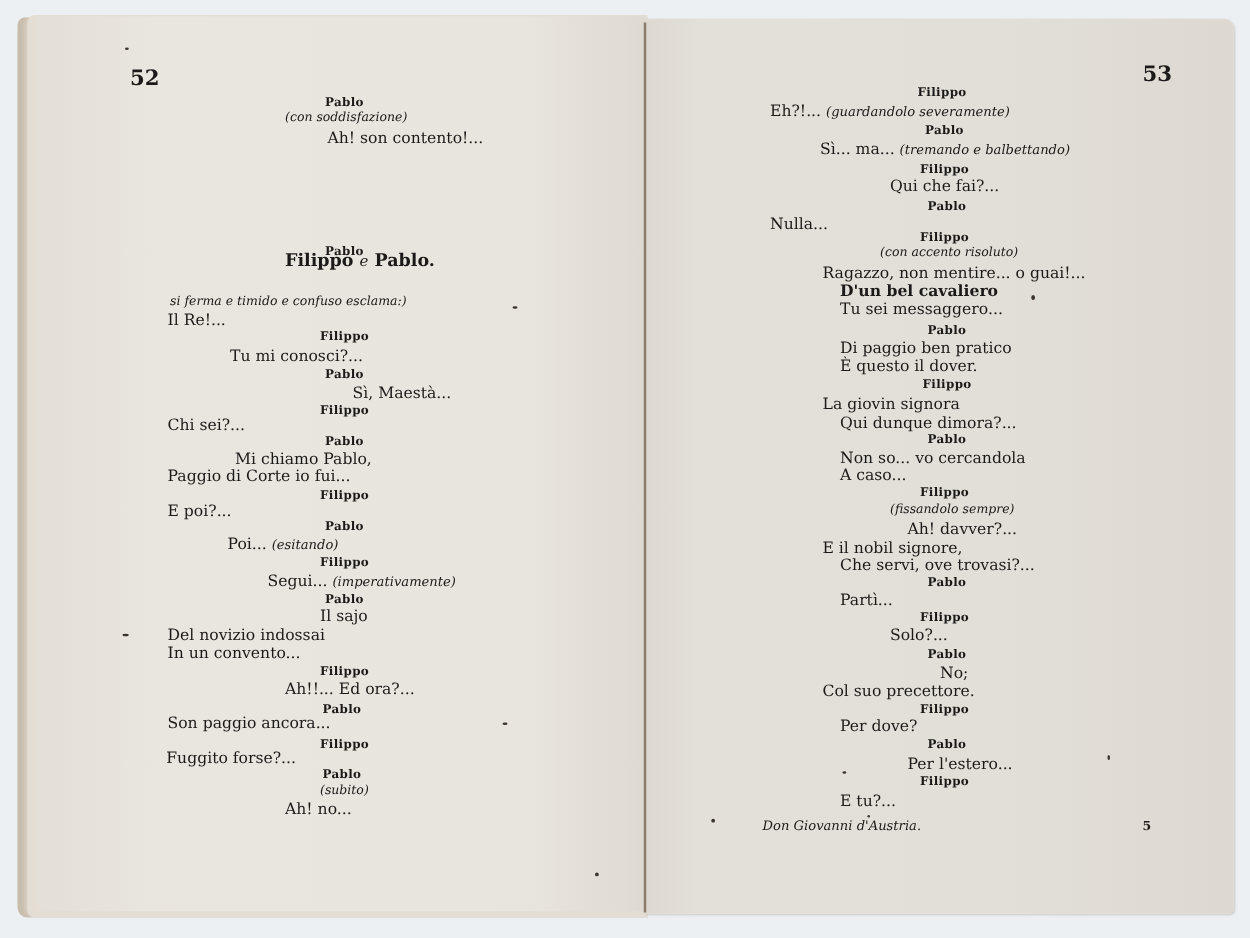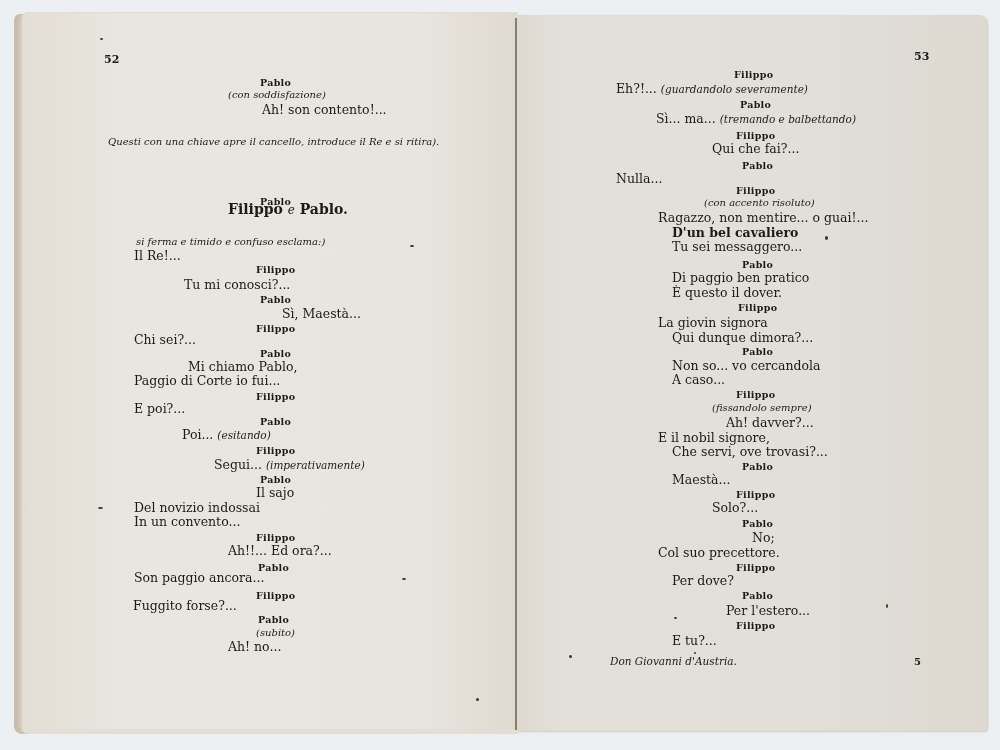--- a/index.html
+++ b/index.html
@@ -33,21 +33,21 @@
       left: 517px; width: 470px; top: 15px; height: 716px;
       background: linear-gradient(90deg, #ddd9d1 0%, #e3e0da 10%, #e2dfd9 60%, #ddd9d1 100%);
       border-radius: 0 8px 4px 0;
       box-shadow: 1px 1px 2px rgba(120,110,100,0.3);
     }
     .spine {
       position: absolute; left: 515px; top: 18px; width: 2px; height: 712px;
       background: #8a7d6c;
     }
     .pg-num {
-      position: absolute; font-weight: bold; font-size: 11px;
+      position: absolute; font-weight: bold; font-size: 17px;
       font-family: "DejaVu Serif", serif;
     }
     .text { position: absolute; font-size: 12.5px; line-height: 14px; white-space: nowrap; }
     .spk {
       position: absolute; font-size: 9.5px; font-weight: bold; letter-spacing: 0.3px;
       font-family: "DejaVu Serif", serif; white-space: nowrap;
     }
     .dir {
       position: absolute; font-size: 10px; font-style: italic; white-space: nowrap;
       font-family: "DejaVu Serif", serif;
@@ -73,21 +73,20 @@
   <div class="page left"></div>
 
   <div class="page right"></div>
   <div class="spine"></div>
 
   <div class="pg-num" style="left:104px; top:53px;">52</div>
 
   <div class="spk" style="left:260px; top:77px;">Pablo</div>
   <div class="dir" style="left:228px; top:89px;">(con soddisfazione)</div>
   <div class="text" style="left:262px; top:103px;">Ah! son contento!...</div>
-  <div class="dir" style="left:108px; top:136px;">Questi con una chiave apre il cancello, introduce il Re e si ritira).</div>
 
   <div class="scene-title" style="left:228px; top:165px;">
     <span>Filippo</span>
     <span class="conj">e</span>
     <span>Pablo.</span>
   </div>
 
   <div class="spk" style="left:260px; top:196px;">Pablo</div>
   <div class="dir" style="left:136px; top:236px;">si ferma e timido e confuso esclama:)</div>
   <div class="text" style="left:134px; top:249px;">Il Re!...</div>
@@ -163,21 +162,21 @@
   <div class="spk" style="left:742px; top:346px;">Pablo</div>
   <div class="text" style="left:672px; top:359px;">Non so... vo cercandola</div>
   <div class="text" style="left:672px; top:373px;">A caso...</div>
   <div class="spk" style="left:736px; top:389px;">Filippo</div>
   <div class="dir" style="left:712px; top:402px;text-align:right;">(fissandolo sempre)</div>
   <div class="text" style="left:726px; top:416px;">Ah! davver?...</div>
   <div class="text" style="left:658px; top:431px;">E il nobil signore,</div>
   <div class="text" style="left:672px; top:445px;">Che servi, ove trovasi?...</div>
 
   <div class="spk" style="left:742px; top:461px;">Pablo</div>
-  <div class="text" style="left:672px; top:473px;">Maestà...</div>
+  <div class="text" style="left:672px; top:473px;">Partì...</div>
   <div class="spk" style="left:736px; top:489px;">Filippo</div>
   <div class="text" style="left:712px; top:501px;">Solo?...</div>
   <div class="spk" style="left:742px; top:518px;">Pablo</div>
   <div class="text" style="left:752px; top:531px;">No;</div>
   <div class="text" style="left:658px; top:546px;">Col suo precettore.</div>
 
   <div class="spk" style="left:736px; top:562px;">Filippo</div>
   <div class="text" style="left:672px; top:574px;">Per dove?</div>
   <div class="spk" style="left:742px; top:590px;">Pablo</div>
   <div class="text" style="left:726px; top:604px;">Per l'estero...</div>

